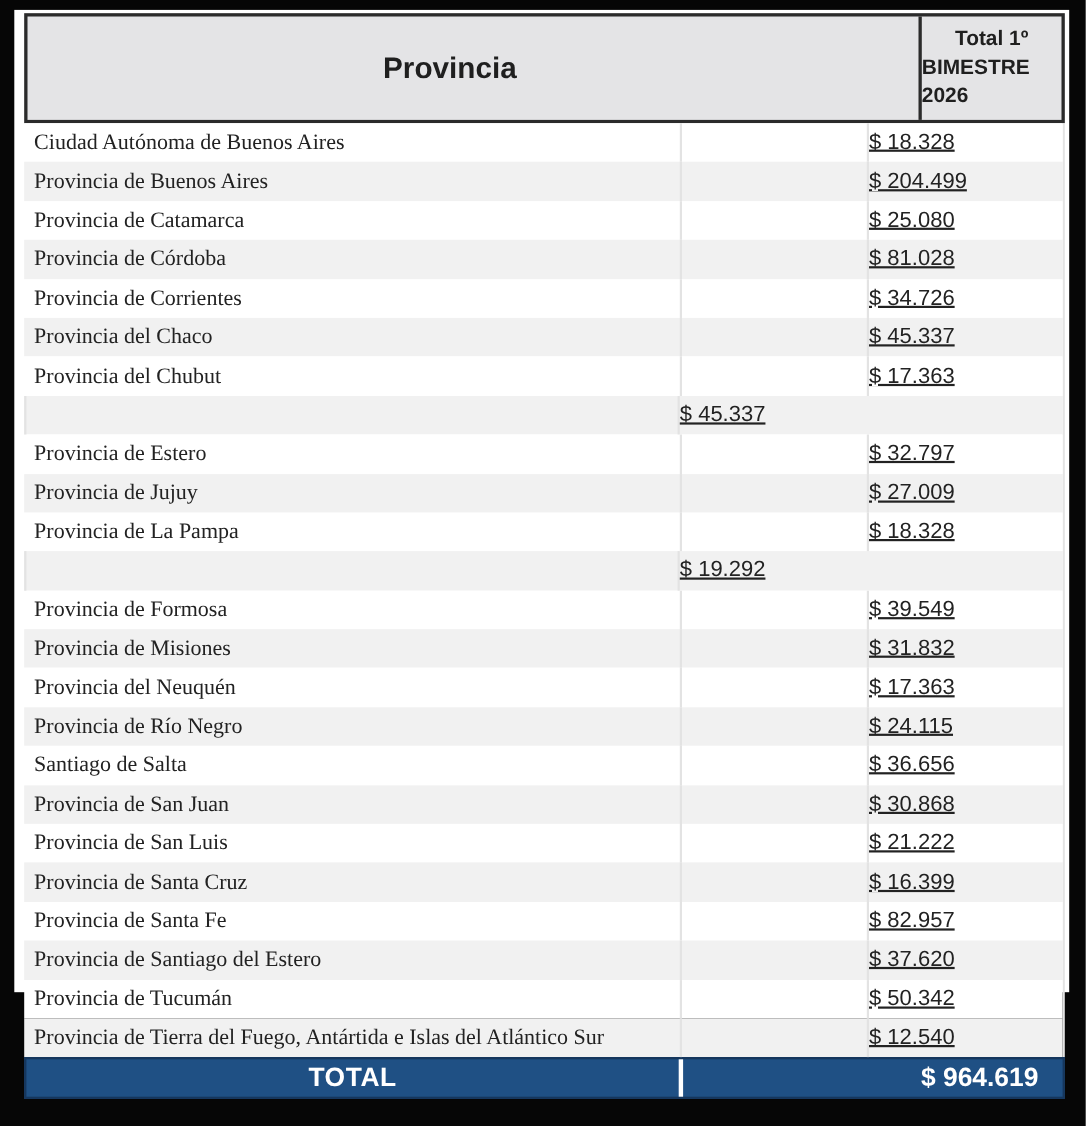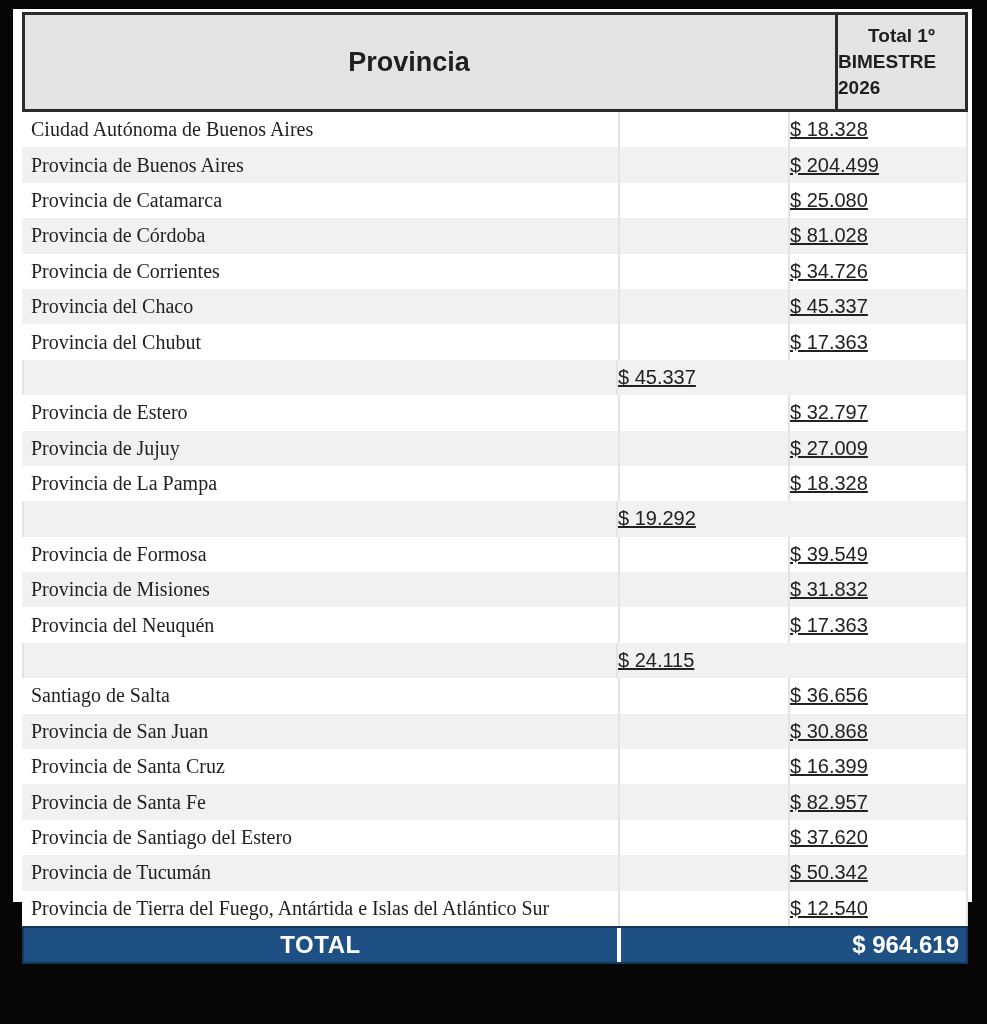--- a/index.html
+++ b/index.html
@@ -86,21 +86,21 @@
   }
   .total-label {
     display: flex; align-items: center; justify-content: center;
     font-size: 24px;
     letter-spacing: 0.5px;
     border-radius: 16px;
   }
   .total-divider { background: #ffffff; }
   .total-amount {
     display: flex; align-items: center; justify-content: flex-end;
-    padding-right: 7px;
+    padding-right: 22px;
     font-size: 24px;
   }
 </style>
 </head>
 <body>
 
 <div class="panel">
   <div class="table">
 
     <div class="thead">
@@ -194,36 +194,42 @@
         <div class="cell-amount">$ 31.832</div>
       </div>
 
       <div class="row">
         <div class="cell-name">Provincia del Neuquén</div>
         <div class="cell-mid"></div>
         <div class="cell-amount">$ 17.363</div>
       </div>
 
       <div class="row">
+        <div class="cell-name">Provincia de Río Negro</div>
         <div class="cell-mid"></div>
         <div class="cell-amount">$ 24.115</div>
       </div>
 
       <div class="row">
         <div class="cell-name">Santiago de Salta</div>
         <div class="cell-mid"></div>
         <div class="cell-amount">$ 36.656</div>
       </div>
 
       <div class="row">
         <div class="cell-name">Provincia de San Juan</div>
         <div class="cell-mid"></div>
         <div class="cell-amount">$ 30.868</div>
       </div>
 
+      <div class="row">
+        <div class="cell-name">Provincia de San Luis</div>
+        <div class="cell-mid"></div>
+        <div class="cell-amount">$ 21.222</div>
+      </div>
 
       <div class="row">
         <div class="cell-name">Provincia de Santa Cruz</div>
         <div class="cell-mid"></div>
         <div class="cell-amount">$ 16.399</div>
       </div>
 
       <div class="row">
         <div class="cell-name">Provincia de Santa Fe</div>
         <div class="cell-mid"></div>

